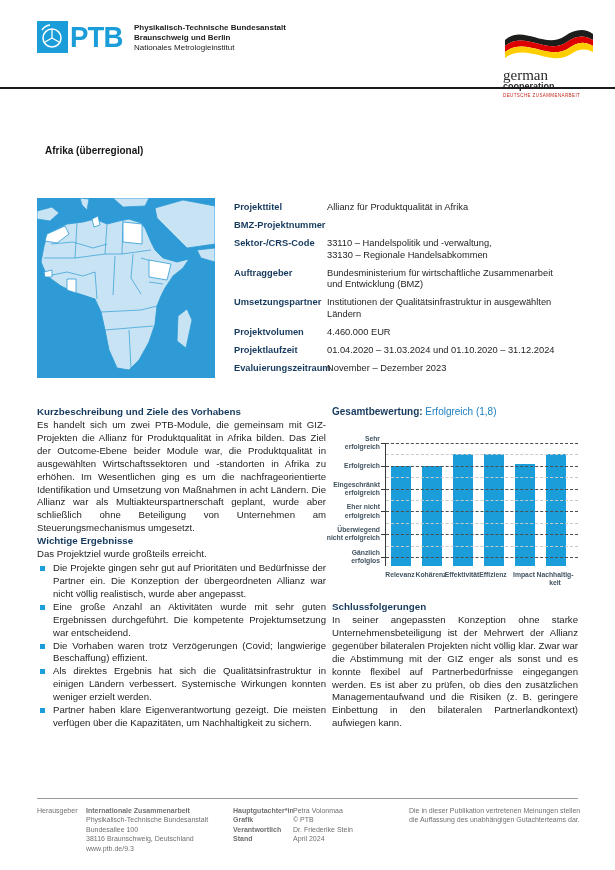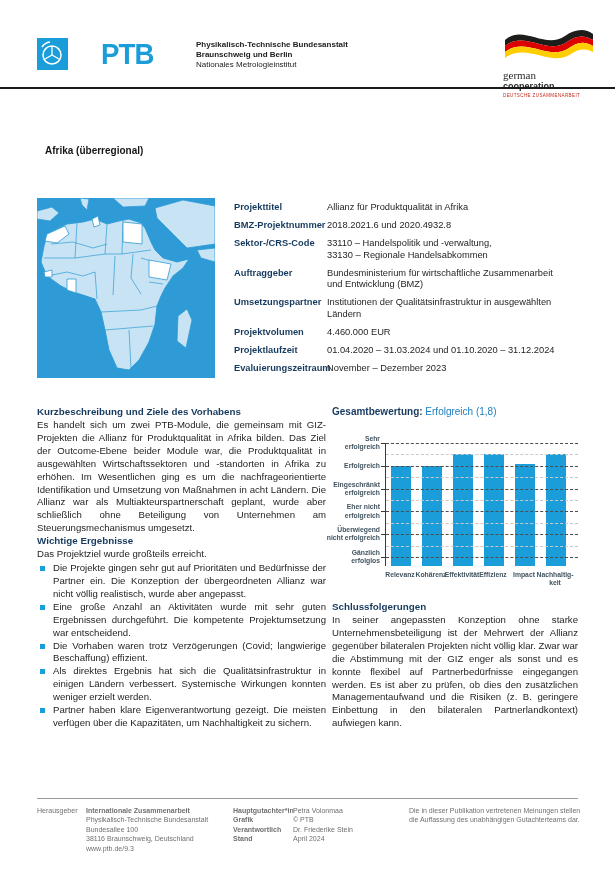--- a/index.html
+++ b/index.html
@@ -6,28 +6,28 @@
   html,body { background:#e8e8e8; }
   body { font-family:"Liberation Sans", sans-serif; }
   #page {
     position:relative; width:615px; height:870px; background:#ffffff;
     margin:0 auto; overflow:hidden; color:#1f1f1f;
   }
   .abs { position:absolute; }
   .pre { white-space:pre-line; }
 
   
-  #ptb-logo { left:37px; top:38px; display:flex; align-items:center;gap:31px; }
+  #ptb-logo { left:37px; top:21px; display:flex; align-items:center; }
   #ptb-square { width:31px; height:32px; background:#1B9DD9; display:block; }
   #ptb-word { color:#1B9DD9; font-weight:bold; font-size:30px; line-height:32px;
     letter-spacing:-1px; transform:scaleX(.92); transform-origin:left; margin-left:2px; }
   #ptb-text { margin-left:7px; padding-top:2px; font-size:8px; line-height:10px; color:#1c1c1c; }
   #ptb-text .b { font-weight:bold; }
   #coop-logo { left:503px; top:24px; width:95px; }
-  #coop-name1 { font-family:"Liberation Serif", serif; font-size:11px; line-height:11px; color:#2a2a2a; }
+  #coop-name1 { font-family:"Liberation Serif", serif; font-size:15px; line-height:11px; color:#2a2a2a; }
   #coop-name2 { font-weight:bold; font-size:9px; line-height:10px; color:#2a2a2a; }
   #coop-name3 { font-size:4.5px; letter-spacing:.4px; color:#C5271B; margin-top:2px; }
   #header-rule { left:0; top:87px; width:615px; height:2px; background:#1a1a1a; }
 
   
   #page-title { left:37px; top:106px; font-size:23px; font-weight:400; letter-spacing:-.3px; color:#161616; }
   #page-subtitle { left:37px; top:145px; font-size:10px; font-weight:bold; color:#161616;margin-left:8px; }
 
   
   #map-box { left:37px; top:198px; width:178px; height:180px; }
@@ -157,21 +157,20 @@
     </g>
   </svg>
 
   <div id="info-table" class="abs">
     <div class="info-row">
       <div class="info-label">Projekttitel</div>
       <div class="info-value pre">Allianz für Produktqualität in Afrika</div>
     </div>
     <div class="info-row">
       <div class="info-label">BMZ-Projektnummer</div>
-      <div class="info-value pre">2018.2021.6 und 2020.4932.8</div>
     </div>
     <div class="info-row">
       <div class="info-label">Sektor-/CRS-Code</div>
       <div class="info-value pre">33110 – Handelspolitik und -verwaltung,
 33130 – Regionale Handelsabkommen</div>
     </div>
     <div class="info-row">
       <div class="info-label">Auftraggeber</div>
       <div class="info-value pre">Bundesministerium für wirtschaftliche Zusammenarbeit
 und Entwicklung (BMZ)</div>

